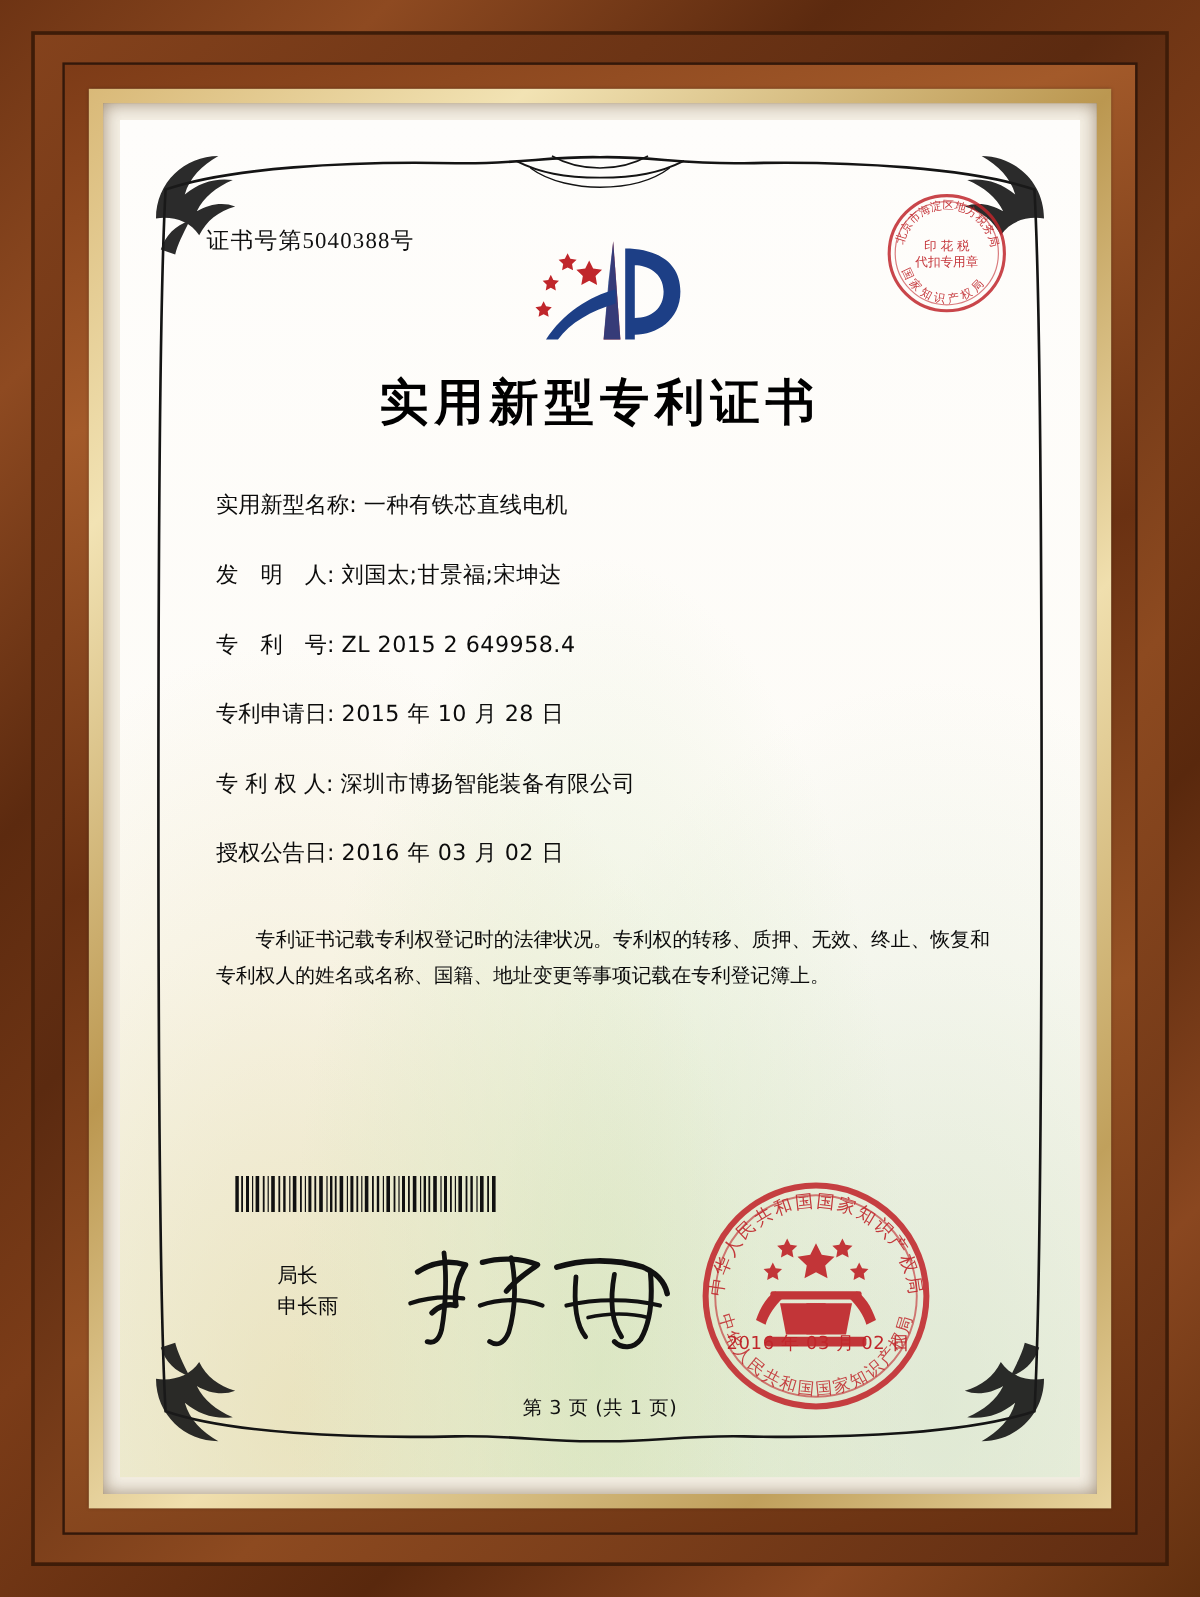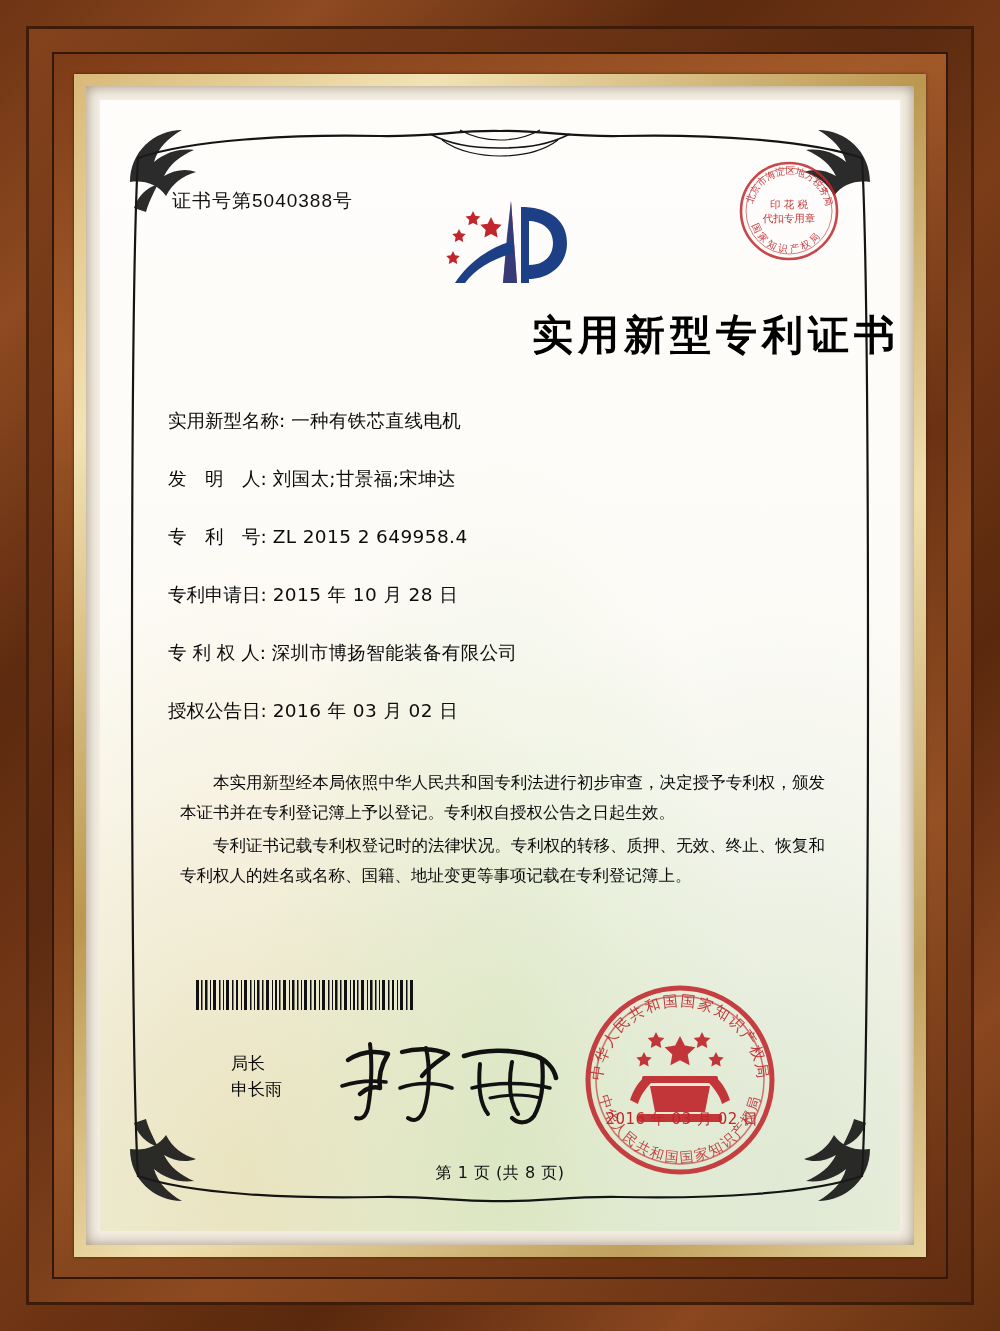--- a/index.html
+++ b/index.html
@@ -76,50 +76,50 @@
     pointer-events: none;
   }
 
   
   .cert-no {
     position: absolute;
     left: 72px; top: 88px;
     font-size: 19px;
     color: #101010;
     letter-spacing: 1px;
-    font-family: Liberation Sans, sans-serif;
+    font-family: Liberation Serif, serif;
   }
 
   .logo {
     position: absolute;
     left: 325px; top: 95px;
     width: 160px; height: 92px;
   }
 
   .stamp-red-top {
     position: absolute;
     right: 58px; top: 58px;
     width: 106px; height: 106px;
   }
 
   .title {
     position: absolute;
     left: 0; right: 0; top: 208px;
-    text-align: right;
+    text-align: center;
     font-size: 41px;
     font-weight: bold;
     letter-spacing: 5px;
     color: #000;
     font-family: "DejaVu Sans", "Liberation Sans", sans-serif;
   }
 
   
   .fields {
     position: absolute;
-    left: 68px; top: 308px;
+    left: 80px; top: 308px;
     width: 660px;
   }
   .field {
     font-size: 18.5px;
     color: #0c0c0c;
     margin-bottom: 33px;
     white-space: nowrap;
   }
   .field .lbl { letter-spacing: 0px; }
   .field .val { letter-spacing: 0.4px; }
@@ -294,21 +294,20 @@
       <span class="lbl">专 利 权 人:</span>
       <span class="val">深圳市博扬智能装备有限公司</span>
     </div>
     <div class="field">
       <span class="lbl">授权公告日:</span>
       <span class="val">2016 年 03 月 02 日</span>
     </div>
   </div>
 
   <div class="paras">
-    <p>本实用新型经本局依照中华人民共和国专利法进行初步审查，决定授予专利权，颁发本证书并在专利登记簿上予以登记。专利权自授权公告之日起生效。</p>
     <p>专利证书记载专利权登记时的法律状况。专利权的转移、质押、无效、终止、恢复和专利权人的姓名或名称、国籍、地址变更等事项记载在专利登记簿上。</p>
   </div>
 
   <svg class="barcode" viewBox="0 0 220 30" preserveAspectRatio="none">
     <g fill="#111">
       <rect x="0" y="0" width="3" height="30"></rect>
         <rect x="5" y="0" width="1.5" height="30"></rect>
       <rect x="9" y="0" width="2.5" height="30"></rect>
         <rect x="14" y="0" width="1" height="30"></rect>
       <rect x="17" y="0" width="3" height="30"></rect>
@@ -405,14 +404,14 @@
       <textPath href="#sealArc" startOffset="50%" text-anchor="middle" side="left">中华人民共和国国家知识产权局</textPath>
     </text>
     <path id="sealArcBottom" d="M 18,100 A 82,82 0 0 0 182,100" fill="none"></path>
     <text font-size="14" fill="#c0262b" opacity=".85" letter-spacing="2" font-family="DejaVu Sans, sans-serif">
       <textPath href="#sealArcBottom" startOffset="50%" text-anchor="middle">中华人民共和国国家知识产权局</textPath>
     </text>
   </svg>
 
   <div class="seal-date">2016 年 03 月 02 日</div>
 
-  <div class="page-no">第 1 页 (共 8 页)</div>
+  <div class="page-no">第 3 页 (共 1 页)</div>
 </div>
 
 </body></html>

